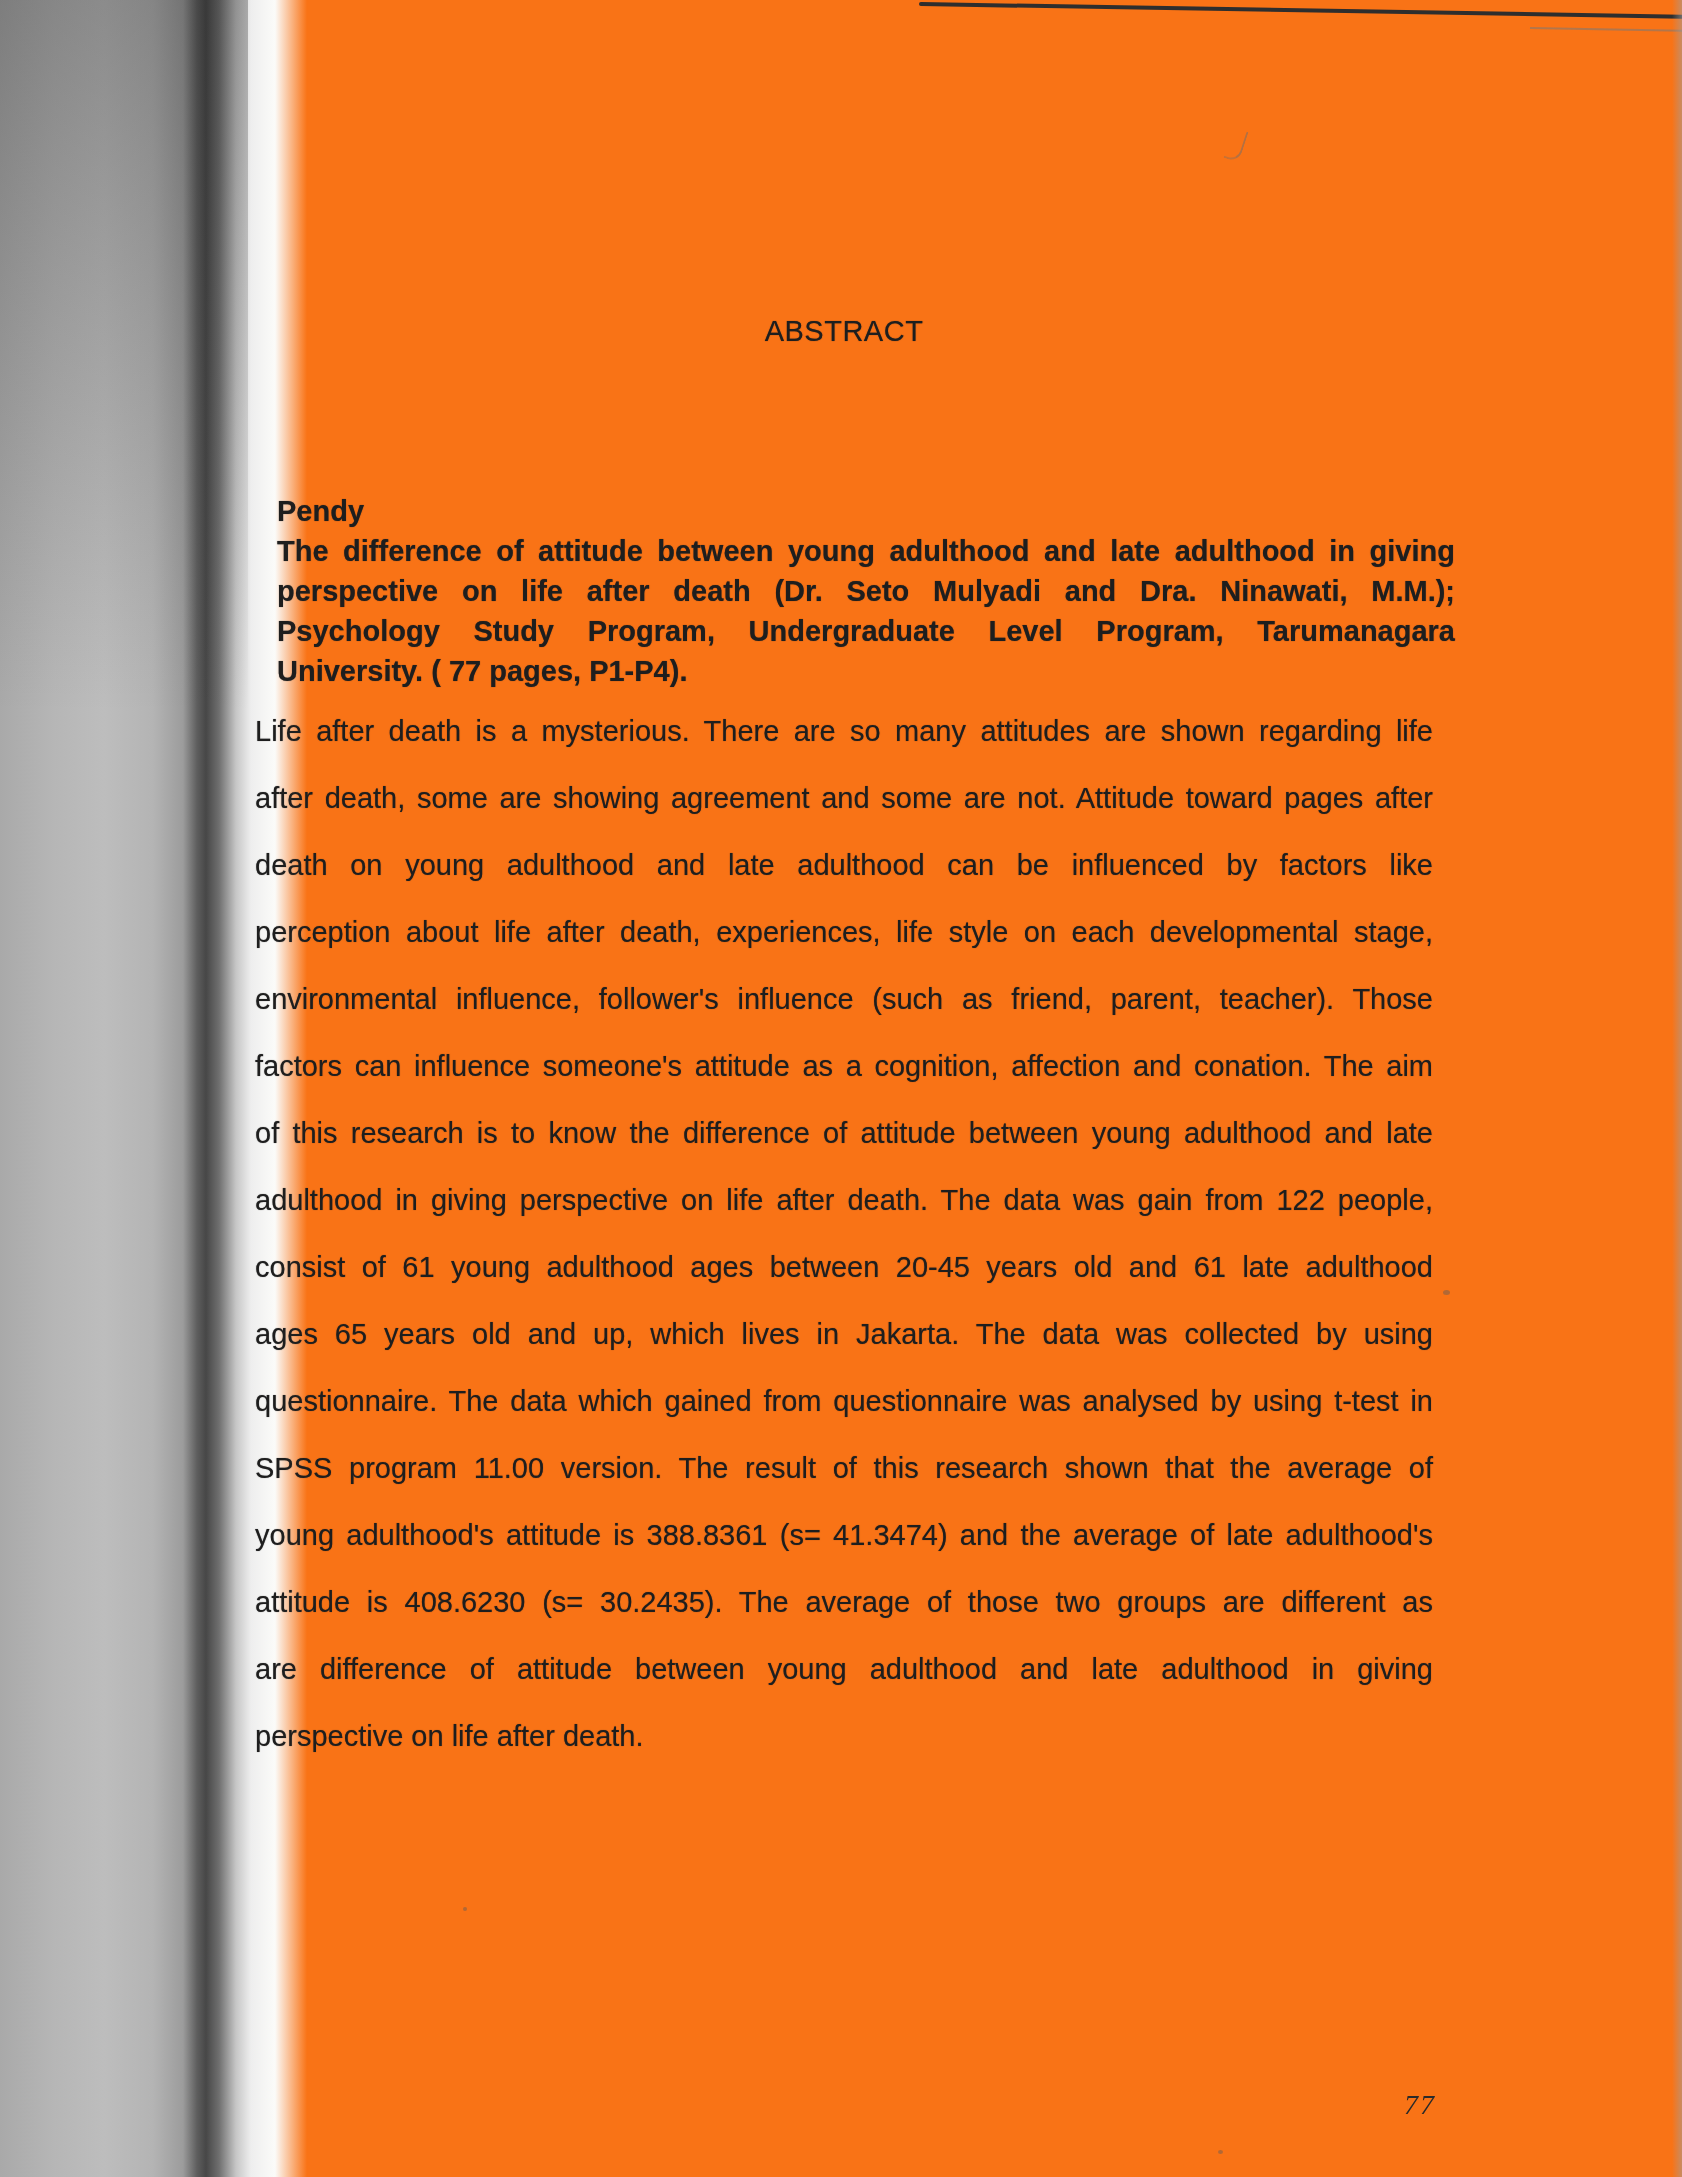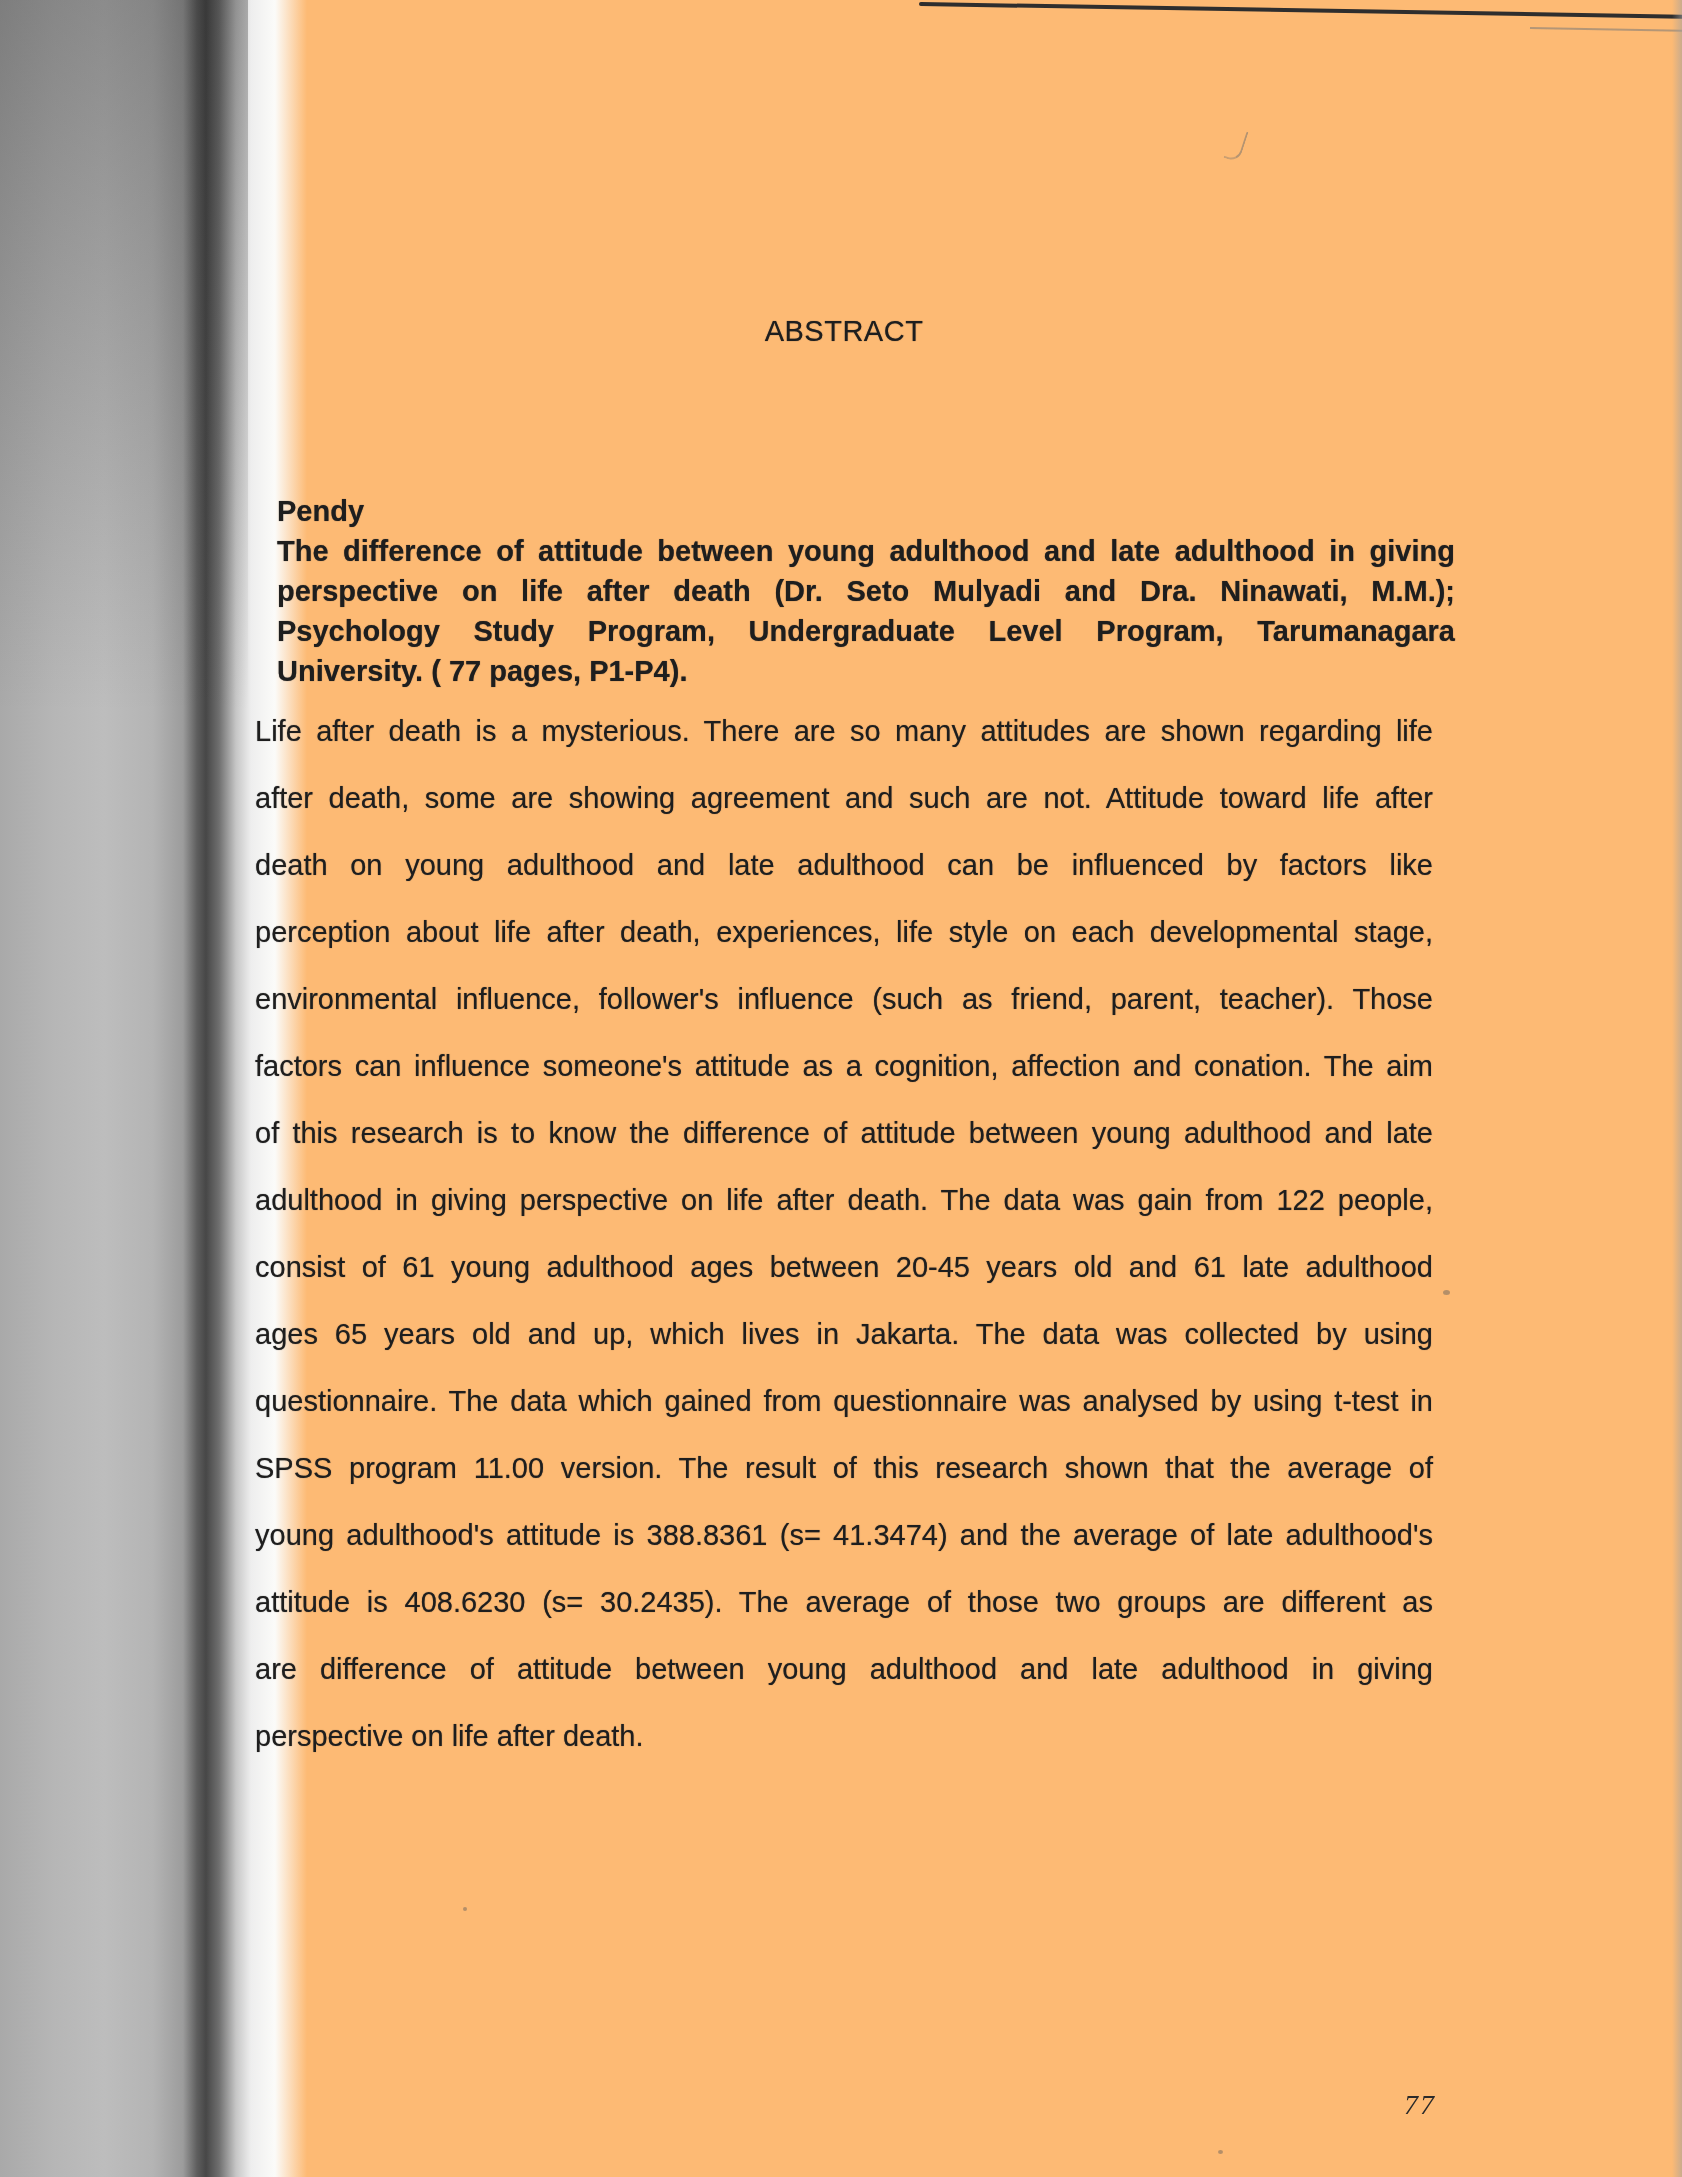--- a/index.html
+++ b/index.html
@@ -4,21 +4,21 @@
 <style>
   html, body {
     margin: 0;
     padding: 0;
     background: #e8e8e8;
   }
   .page {
     position: relative;
     width: 1682px;
     height: 2177px;
-    background: #fdba74;
+    background: #f97316;
     overflow: hidden;
     font-family: "Liberation Sans", sans-serif;
   }
 
   
   .left-scan-shadow {
     position: absolute;
     left: 0; top: 0; bottom: 0;
     width: 307px;
     background: linear-gradient(to right,
@@ -153,21 +153,21 @@
   <div class="text-block header-block">
     <div class="lline">Pendy</div>
     <div class="jline">The difference of attitude between young adulthood and late adulthood in giving</div>
     <div class="jline">perspective on life after death (Dr. Seto Mulyadi and Dra. Ninawati, M.M.);</div>
     <div class="jline">Psychology Study Program, Undergraduate Level Program, Tarumanagara</div>
     <div class="lline">University. ( 77 pages, P1-P4).</div>
   </div>
 
   <div class="text-block body-block">
     <div class="jline">Life after death is a mysterious. There are so many attitudes are shown regarding life</div>
-    <div class="jline">after death, some are showing agreement and such are not. Attitude toward life after</div>
+    <div class="jline">after death, some are showing agreement and some are not. Attitude toward pages after</div>
     <div class="jline">death on young adulthood and late adulthood can be influenced by factors like</div>
     <div class="jline">perception about life after death, experiences, life style on each developmental stage,</div>
     <div class="jline">environmental influence, follower's influence (such as friend, parent, teacher). Those</div>
     <div class="jline">factors can influence someone's attitude as a cognition, affection and conation. The aim</div>
     <div class="jline">of this research is to know the difference of attitude between young adulthood and late</div>
     <div class="jline">adulthood in giving perspective on life after death. The data was gain from 122 people,</div>
     <div class="jline">consist of 61 young adulthood ages between 20-45 years old and 61 late adulthood</div>
     <div class="jline">ages 65 years old and up, which lives in Jakarta. The data was collected by using</div>
     <div class="jline">questionnaire. The data which gained from questionnaire was analysed by using t-test in</div>
     <div class="jline">SPSS program 11.00 version. The result of this research shown that the average of</div>

